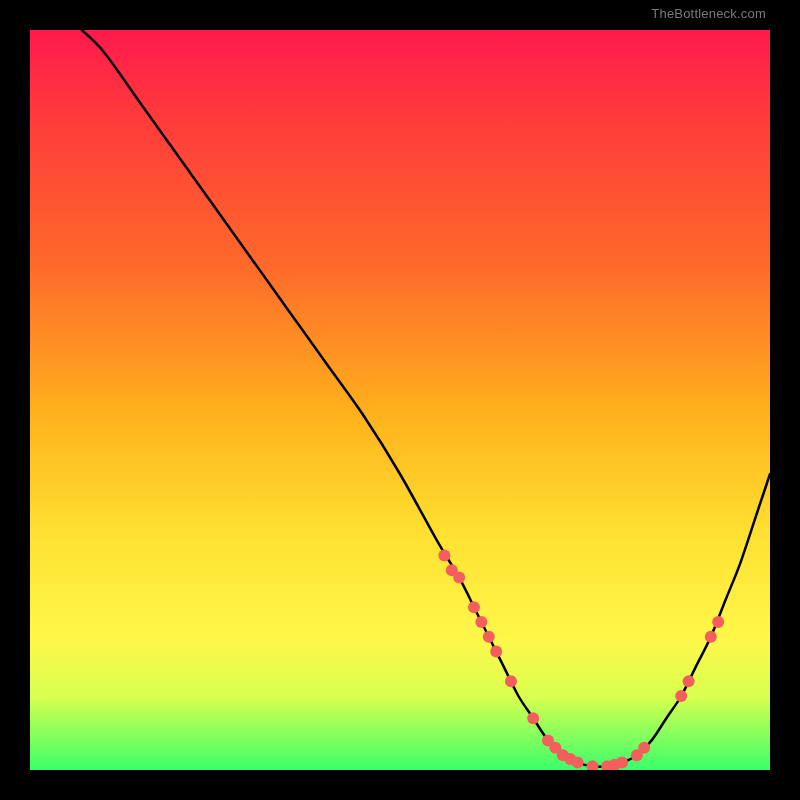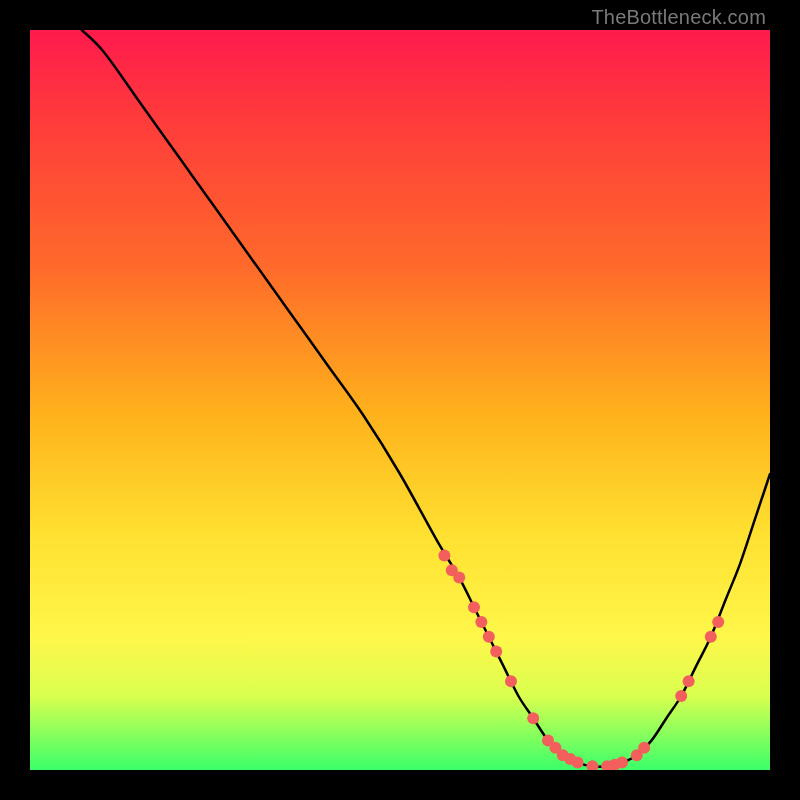--- a/index.html
+++ b/index.html
@@ -33,21 +33,21 @@
       #fff74a 82%,
       #d9ff4f 90%,
       #3bff6a 100%
     );
   }
   .attribution {
     position: absolute;
     top: 6px;
     right: 34px;
     color: #7a7a7a;
-    font-size: 20px;
+    font-size: 13px;
     font-weight: 500;
     letter-spacing: 0.2px;
     user-select: none;
   }
   svg.curve {
     position: absolute;
     left: 0;
     top: 0;
     width: 740px;
     height: 740px;

